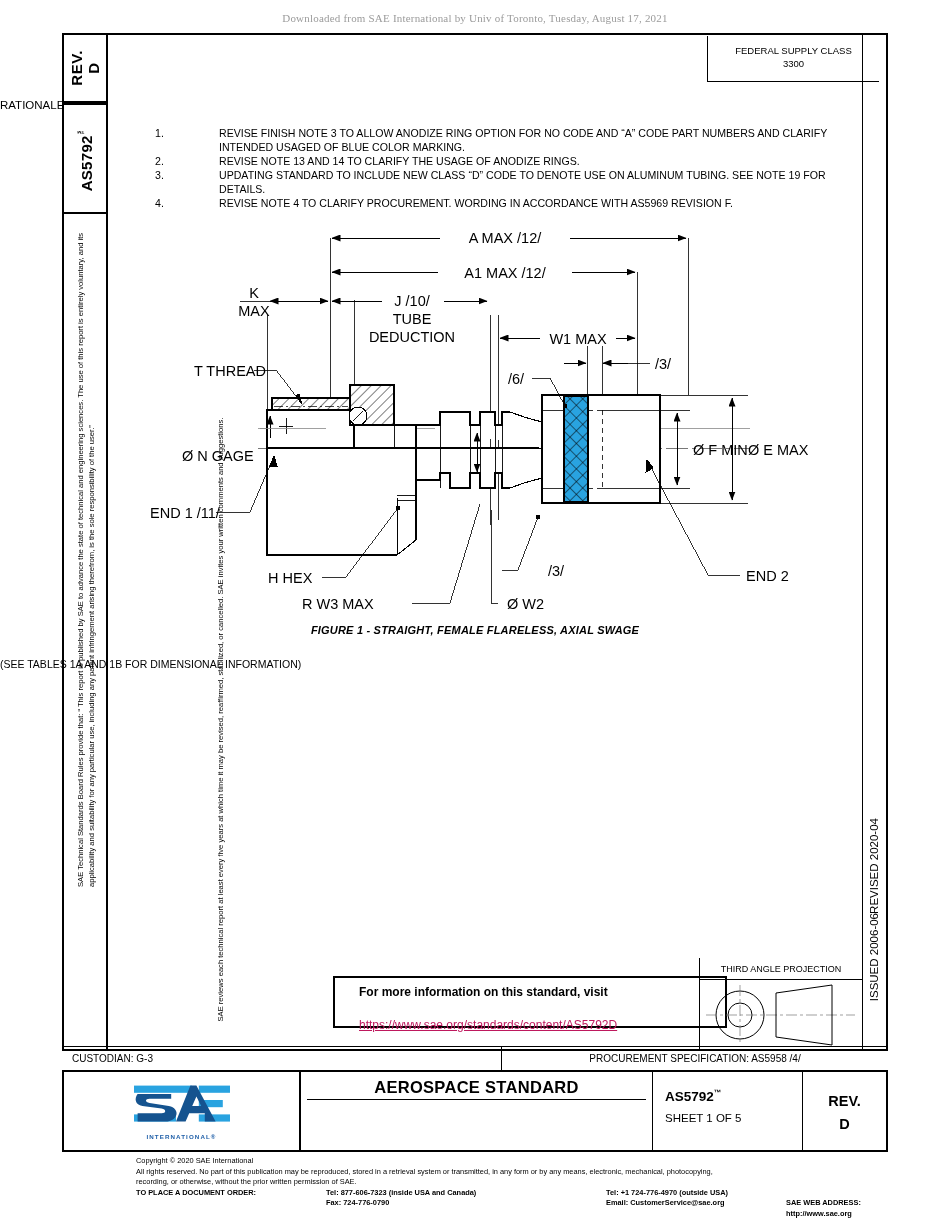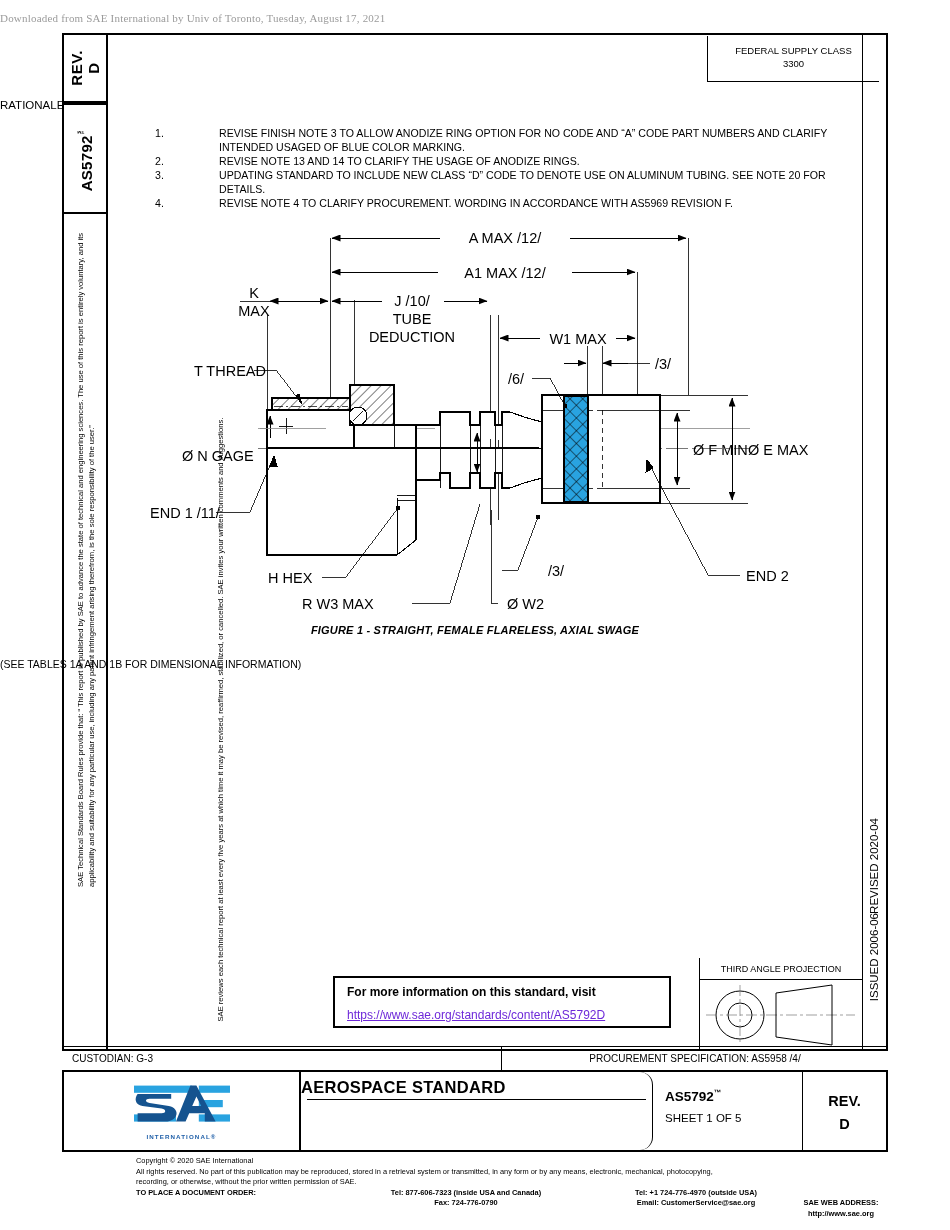--- a/index.html
+++ b/index.html
@@ -4,21 +4,21 @@
 <style>
   html,body{margin:0;padding:0;background:#fff;}
   body{
     width:950px;height:1230px;position:relative;overflow:hidden;
     font-family:"Liberation Sans", sans-serif;color:#000;
   }
   .page{position:absolute;left:0;top:0;width:950px;height:1230px;}
 
   
   .watermark{
-    position:absolute;top:12px;left:0;width:950px;text-align:left;
+    position:absolute;top:12px;left:0;width:950px;text-align:center;
     font-family:"Liberation Serif", serif;font-size:11px;color:#9b9b9b;
     letter-spacing:.2px;
   }
 
   
   .frame-outer{position:absolute;left:62px;top:33px;width:826px;height:1018px;
     border:2px solid #000;box-sizing:border-box;}
 
   
   .lstrip{position:absolute;left:62px;top:33px;width:46px;height:1018px;
@@ -62,24 +62,24 @@
 
   
   .drawing{position:absolute;left:150px;top:220px;width:720px;height:400px;}
 
   .figcap{position:absolute;left:0;top:624px;width:950px;text-align:center;
     font-size:11px;font-weight:bold;font-style:italic;letter-spacing:.2px;}
   .figsub{position:absolute;left:0;top:658px;width:950px;text-align:left;
     font-size:10.5px;}
 
   
-  .infobox{position:absolute;left:333px;top:976px;width:338px;height:52px;
-    border:2px solid #000;box-sizing:border-box;padding:7px 0 0 12px;}
+  .infobox{position:absolute;left:333px;top:976px;width:394px;height:52px;
+    border:2px solid #000;box-sizing:border-box;padding:7px 0 0 24px;}
   .infobox .l1{font-size:12px;font-weight:bold;}
-  .infobox .l2{font-size:12px;color:#6d28d9;text-decoration:underline;margin-top:9px;}
+  .infobox .l2{font-size:12px;color:#be185d;text-decoration:underline;margin-top:19px;}
 
   
   .tap{position:absolute;left:699px;top:958px;width:163px;height:93px;
     border-left:1.5px solid #000;box-sizing:border-box;}
   .tap-title{height:22px;border-bottom:1.5px solid #000;text-align:center;
      font-size:9px;padding-top:6px;box-sizing:border-box;}
 
   
   .custbar{position:absolute;left:62px;top:1046px;width:826px;height:26px;
      border-top:1.5px solid #000;border-bottom:2px solid #000;box-sizing:border-box;}
@@ -87,38 +87,38 @@
      border-right:1.5px solid #000;box-sizing:border-box;
      font-size:10px;padding:6px 0 0 10px;}
   .cust-r{position:absolute;left:440px;top:0;right:0;height:100%;
      text-align:center;font-size:10px;padding-top:6px;box-sizing:border-box;}
 
   
   .titleblock{position:absolute;left:62px;top:1072px;width:826px;height:80px;
      border:2px solid #000;border-top:none;box-sizing:border-box;display:flex;}
   .tb-logo{width:237px;border-right:2px solid #000;box-sizing:border-box;
      display:flex;align-items:center;justify-content:center;}
-  .tb-mid{width:352px;border-right:1.5px solid #000;box-sizing:border-box;text-align:left;border-radius:13px;}
+  .tb-mid{width:352px;border-right:1.5px solid #000;box-sizing:border-box;text-align:center;}
   .tb-mid .as{font-size:16.5px;font-weight:bold;padding-top:6px;letter-spacing:.3px;}
   .tb-rule{height:0;border-bottom:1.5px solid #000;margin:2px 6px 4px 6px;}
   .tb-mid .sub{font-size:10.6px;line-height:1.45;}
   .tb-num{width:150px;border-right:1.5px solid #000;box-sizing:border-box;padding:16px 0 0 12px;}
   .tb-num .n1{font-size:13.5px;font-weight:bold;}
   .tb-num .n1 sup{font-size:7.5px;vertical-align:super;}
   .tb-num .n2{font-size:11.5px;margin-top:8px;}
   .tb-rev{flex:1;text-align:center;padding-top:18px;font-size:14.5px;font-weight:bold;line-height:1.6;}
 
   
   .saelogo{width:96px;}
   .sae-int{text-align:center;font-size:6.2px;font-weight:bold;color:#1f5fa8;
     letter-spacing:1.1px;margin-top:2px;}
 
   
   .footer{position:absolute;left:136px;top:1156px;width:760px;font-size:7.4px;line-height:1.42;}
-  .footer .b{font-weight:bold;text-align:center;}
+  .footer .b{font-weight:bold;}
   .ftab{display:flex;}
   .ftab .c1{width:190px;font-weight:bold;}
   .ftab .c2{width:280px;}
   .ftab .c3{width:180px;}
   .ftab .c4{flex:1;}
 </style>
 </head>
 <body>
 
 <div class="page">
@@ -162,21 +162,21 @@
     <div class="rat-item">
       <div class="rat-num">1.</div>
       <div class="rat-txt">REVISE FINISH NOTE 3 TO ALLOW ANODIZE RING OPTION FOR NO CODE AND “A” CODE PART NUMBERS AND CLARIFY INTENDED USAGED OF BLUE COLOR MARKING.</div>
     </div>
     <div class="rat-item">
       <div class="rat-num">2.</div>
       <div class="rat-txt">REVISE NOTE 13 AND 14 TO CLARIFY THE USAGE OF ANODIZE RINGS.</div>
     </div>
     <div class="rat-item">
       <div class="rat-num">3.</div>
-      <div class="rat-txt">UPDATING STANDARD TO INCLUDE NEW CLASS “D” CODE TO DENOTE USE ON ALUMINUM TUBING. SEE NOTE 20 FOR DETAILS.</div>
+      <div class="rat-txt">UPDATING STANDARD TO INCLUDE NEW CLASS “D” CODE TO DENOTE USE ON ALUMINUM TUBING. SEE NOTE 19 FOR DETAILS.</div>
     </div>
     <div class="rat-item">
       <div class="rat-num">4.</div>
       <div class="rat-txt">REVISE NOTE 4 TO CLARIFY PROCUREMENT. WORDING IN ACCORDANCE WITH AS5969 REVISION F.</div>
     </div>
   </div>
 
   <div class="drawing">
     <svg width="720" height="400" viewBox="0 0 720 400" xmlns="http://www.w3.org/2000/svg">
       <defs>

